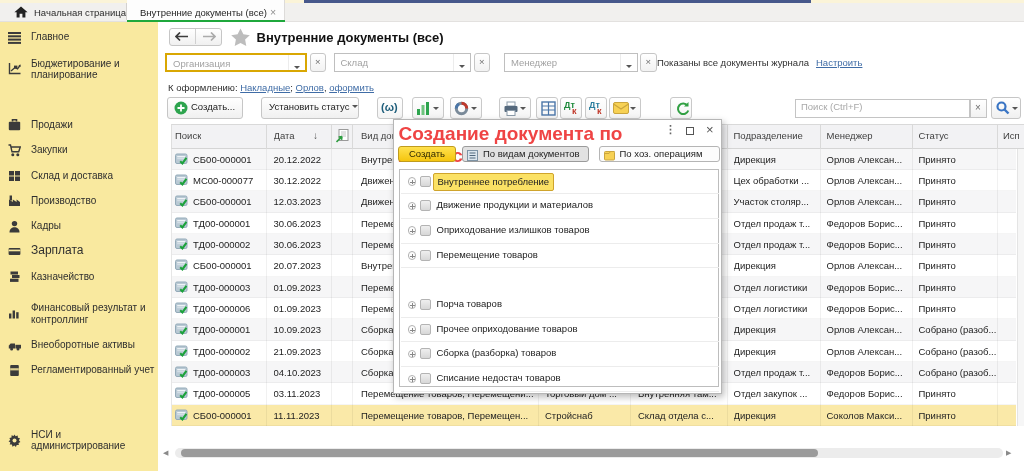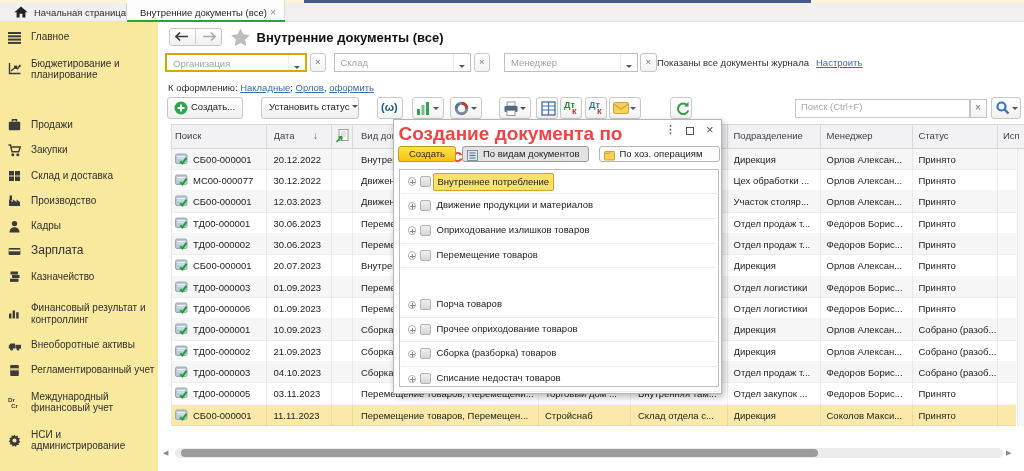--- a/index.html
+++ b/index.html
@@ -130,27 +130,20 @@
 </div>
 <div class="abs" style="left:0;top:310.45px;width:158px;height:25.3px">
 <div class="abs" style="left:8px;top:6.15px;width:15px;height:13px"><svg width="14" height="13">
             <path d="M0.8 9.5 V6.8 L2.6 4.6 H7 V9.5 Z" fill="#3b3b3b"></path>
             <rect x="7.4" y="5.8" width="5.6" height="3.7" fill="#3b3b3b"></rect>
             <circle cx="3.6" cy="10" r="1.5" fill="#3b3b3b"></circle>
             <circle cx="10" cy="10" r="1.5" fill="#3b3b3b"></circle>
           </svg></div>
 <div class="abs" style="left:31px;top:50%;transform:translateY(-50%);width:124px;font-size:10px;line-height:11.3px;color:#2f2f2f">Внеоборотные активы</div>
 </div>
-<div class="abs" style="left:0;top:361.05px;width:158px;height:38px">
-<div class="abs" style="left:8px;top:12.50px;width:15px;height:13px"><svg width="15" height="13">
-            <text x="0" y="5.6" font-family="Liberation Sans, sans-serif" font-size="6.2" font-weight="bold" fill="#3b3b3b">Dr</text>
-            <text x="3" y="12" font-family="Liberation Sans, sans-serif" font-size="6.2" font-weight="bold" fill="#3b3b3b">Cr</text>
-          </svg></div>
-<div class="abs" style="left:31px;top:50%;transform:translateY(-50%);width:124px;font-size:10px;line-height:11.3px;color:#2f2f2f">Международный<br>финансовый учет</div>
-</div>
 <div class="abs" style="left:0;top:399.05px;width:158px;height:38px">
 <div class="abs" style="left:8px;top:12.50px;width:15px;height:13px"><svg width="13" height="13">
             <path d="M6.5 0.5 L7.6 2.3 L9.7 1.6 L9.9 3.8 L12 4.3 L10.9 6.2 L12.4 7.9 L10.5 8.9 L10.9 11 L8.7 10.9 L7.9 13 L6.3 11.5 L4.5 12.7 L3.9 10.6 L1.7 10.6 L2.4 8.5 L0.6 7.3 L2.3 5.9 L1.4 3.9 L3.5 3.5 L3.6 1.3 L5.6 2.1 Z" fill="#3b3b3b"></path>
             <circle cx="6.5" cy="6.6" r="2" fill="#f9e99f"></circle>
           </svg></div>
 <div class="abs" style="left:31px;top:50%;transform:translateY(-50%);width:124px;font-size:10px;line-height:11.3px;color:#2f2f2f">НСИ и<br>администрирование</div>
 </div>
 </div>
 
 <div class="btn" style="left:169px;top:27.5px;width:52.5px;height:18px"></div>

